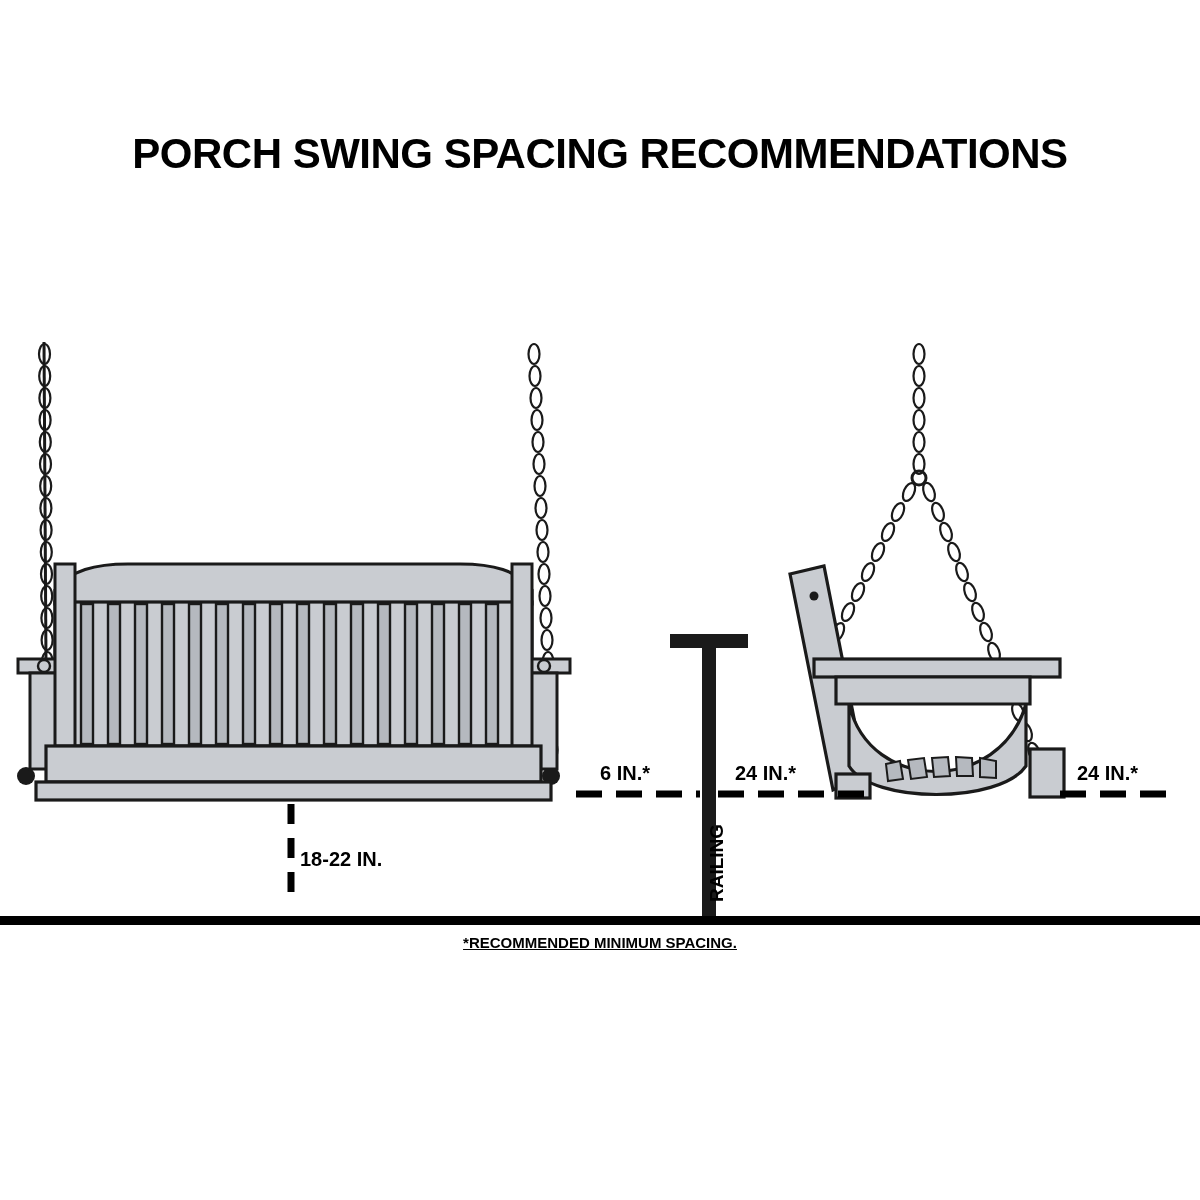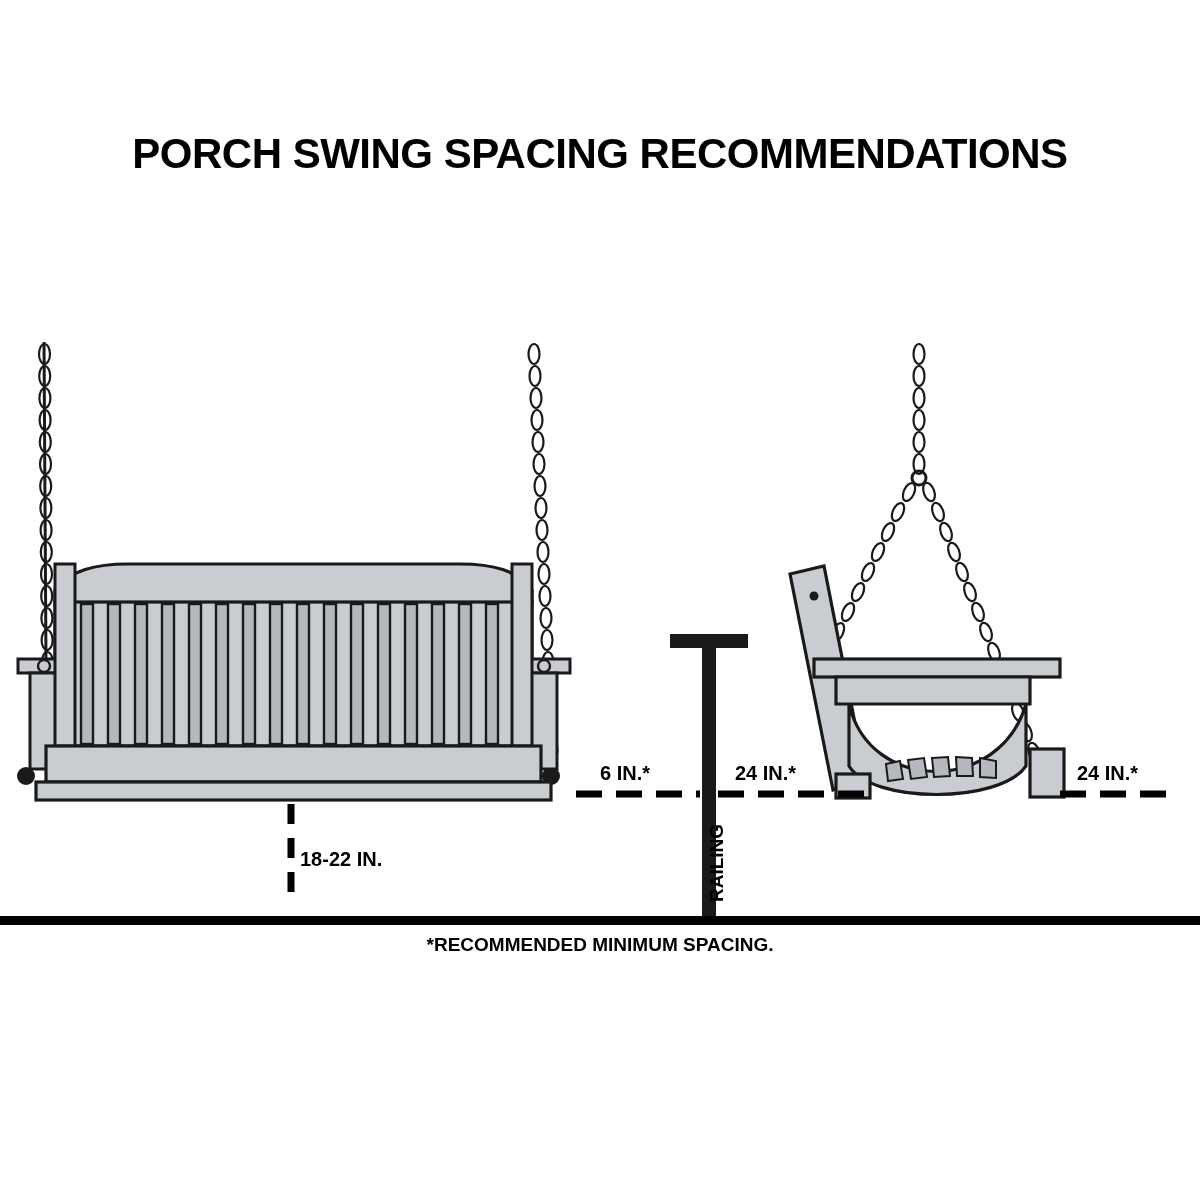--- a/index.html
+++ b/index.html
@@ -54,21 +54,22 @@
   .footnote {
     position: absolute;
     left: 0;
     width: 1200px;
     text-align: center;
     font-weight: bold;
     color: #000;
   }
   .footnote-1 {
     top: 930px;
-    font-size: 19px;
+    font-size: 15px;
+    text-decoration: underline;
   }
   .footnote-2 {
     top: 958px;
     font-size: 21px;
   }
   .baseline-bar {
     position: absolute;
     left: 0;
     top: 912px;
     width: 1200px;

